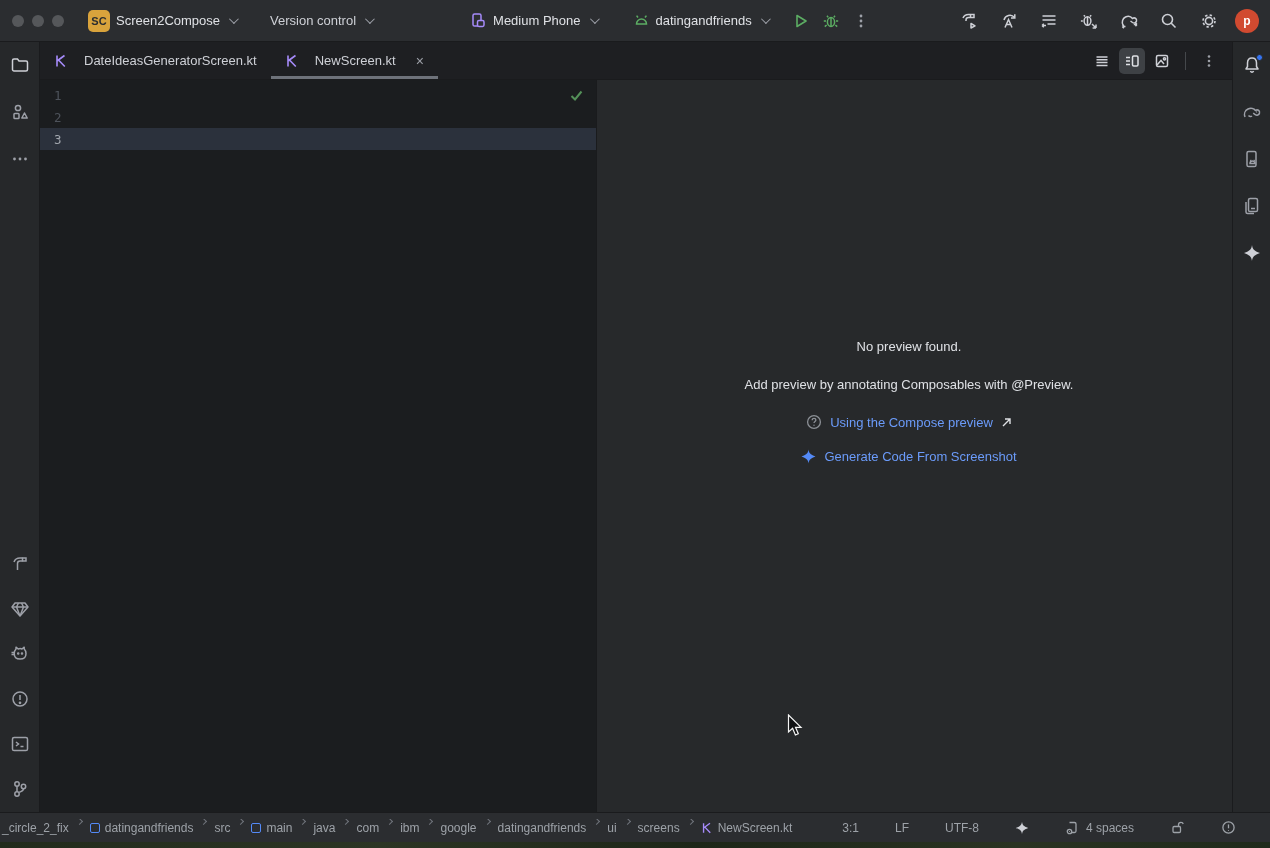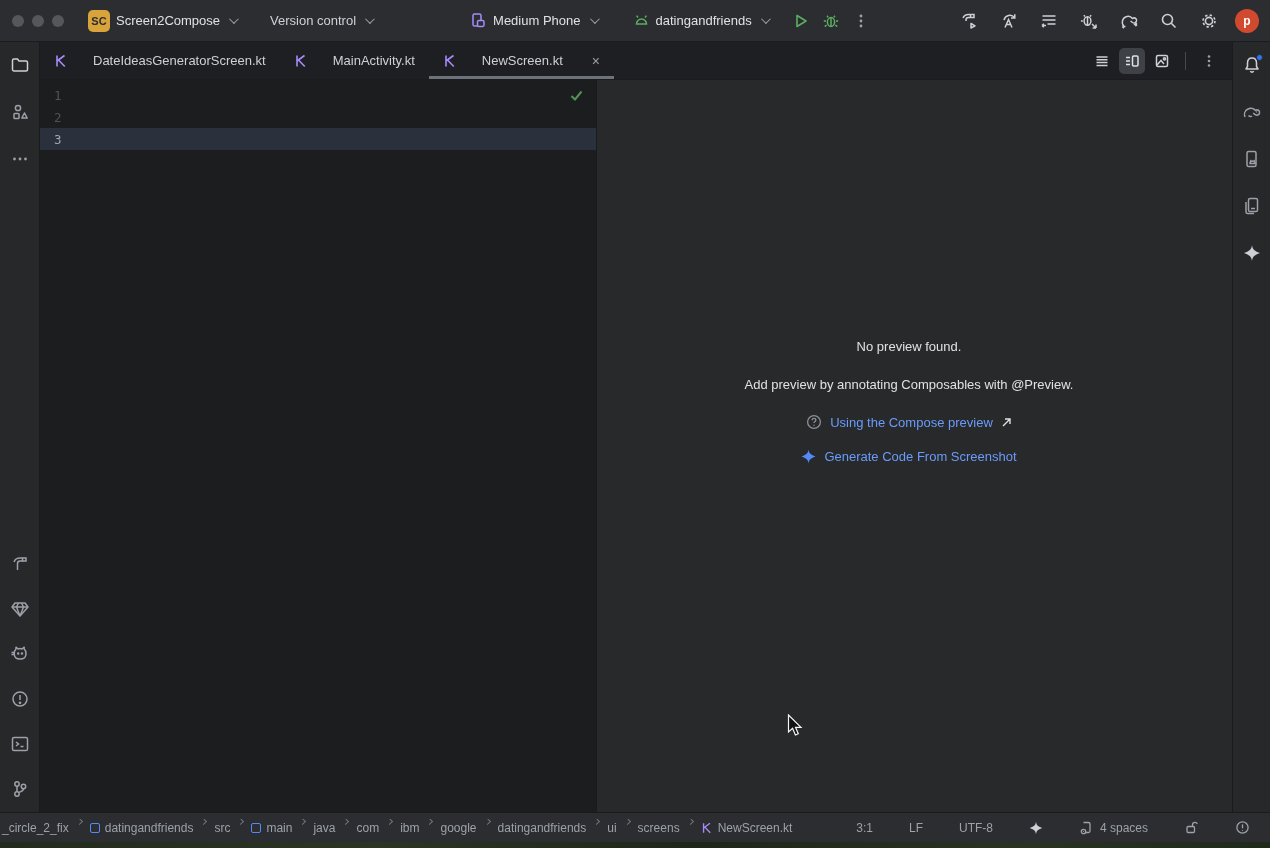--- a/index.html
+++ b/index.html
@@ -36,21 +36,21 @@
     justify-content:center; border-radius:6px; position:relative; }
   .stripe .grow { flex:1; }
   .notif-dot { position:absolute; top:4px; right:4px; width:7px; height:7px; border-radius:50%;
     background:#3574f0; border:1.5px solid #26282a; }
 
   .center { flex:1; display:flex; flex-direction:column; background:#1e1f22; }
 
   
   .tabbar { height:38px; display:flex; align-items:stretch; background:#1e1f22;
     border-bottom:1px solid #1a1b1d; }
-  .tab { display:flex; align-items:center; gap:25px; padding:8px 14px; position:relative;
+  .tab { display:flex; align-items:center; gap:16px; padding:8px 14px; position:relative;
     color:#ced0d6; font-size:13px; white-space:nowrap; }
   .tab .underline { display:none; }
   .tab.active .underline { display:block; position:absolute; left:0; right:0; bottom:0;
     height:3px; background:#6e727a; }
   .tab-close { color:#9da0a8; font-size:14px; margin-left:4px; line-height:1; }
   .tabbar-right { margin-left:auto; display:flex; align-items:center; gap:4px; padding-right:10px; }
   .view-btn { width:26px; height:26px; border-radius:5px; display:flex; align-items:center;
     justify-content:center; }
   .view-btn.selected { background:#3e4145; }
   .vdiv { width:1px; height:18px; background:#45484c; margin:0 6px; }
@@ -75,21 +75,21 @@
   .plink { color:#6b9bfa; font-size:13px; cursor:pointer; }
 
   
   .statusbar { position:absolute; left:0; top:812px; width:1270px; height:30px; background:#2b2d30;
     border-top:1px solid #1a1b1d; display:flex; align-items:center; font-size:12px; color:#9da2a8; }
   .crumbs { display:flex; align-items:flex-start; white-space:nowrap; overflow:hidden; }
   .crumb { display:flex; align-items:center; gap:5px; padding:2px 2px; }
   .crumb-sep { width:5px; height:5px; border-right:1.4px solid #6f737a; border-bottom:1.4px solid #6f737a;
     transform:rotate(-45deg); margin:0 6px; flex:none; }
   .mod-ic { width:10px; height:10px; border:1.6px solid #548af7; border-radius:2px; flex:none; }
-  .sb-right { margin-left:auto; display:flex; align-items:center; gap:16px; padding-right:10px; }
+  .sb-right { margin-left:auto; display:flex; align-items:center; gap:16px; padding-right:24px; }
   .sb-item { padding:3px 10px; border-radius:4px; display:flex; align-items:center; gap:6px;
     white-space:nowrap; }
 
   .wallpaper { position:absolute; left:0; top:842px; width:1270px; height:6px;
     background:linear-gradient(90deg,#222b1c,#2c3524 30%,#1d2618 55%,#2a3322 80%,#1f2a1b); }
 
   
   .cursor { position:absolute; left:787px; top:714px; z-index:50; pointer-events:none; }
 </style>
 </head>
@@ -281,27 +281,20 @@
     </div>
 
     <div class="center">
 
       <div class="tabbar">
         <div class="tab">
           <svg class="ic" width="14" height="14" viewBox="0 0 14 14" fill="none" stroke="#a68bfa" stroke-width="1.6">
             <path d="M3 1.5 V12.5 M3 7 L10.5 1.5 M4.5 6 L10.8 12.5"></path>
           </svg>
           <span>DateIdeasGeneratorScreen.kt</span>
-
-        </div>
-        <div class="tab">
-          <svg class="ic" width="14" height="14" viewBox="0 0 14 14" fill="none" stroke="#a68bfa" stroke-width="1.6">
-            <path d="M3 1.5 V12.5 M3 7 L10.5 1.5 M4.5 6 L10.8 12.5"></path>
-          </svg>
-          <span>MainActivity.kt</span>
 
         </div>
         <div class="tab active">
           <svg class="ic" width="14" height="14" viewBox="0 0 14 14" fill="none" stroke="#a68bfa" stroke-width="1.6">
             <path d="M3 1.5 V12.5 M3 7 L10.5 1.5 M4.5 6 L10.8 12.5"></path>
           </svg>
           <span>NewScreen.kt</span>
           <span class="tab-close">×</span>
           <span class="underline"></span>
         </div>

